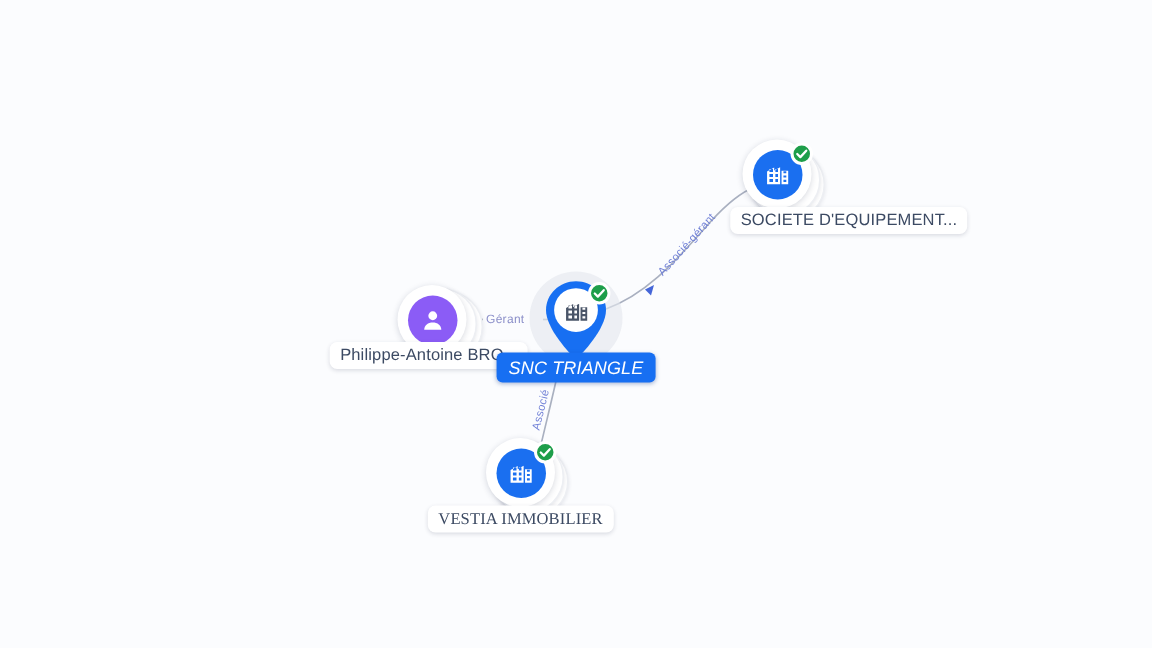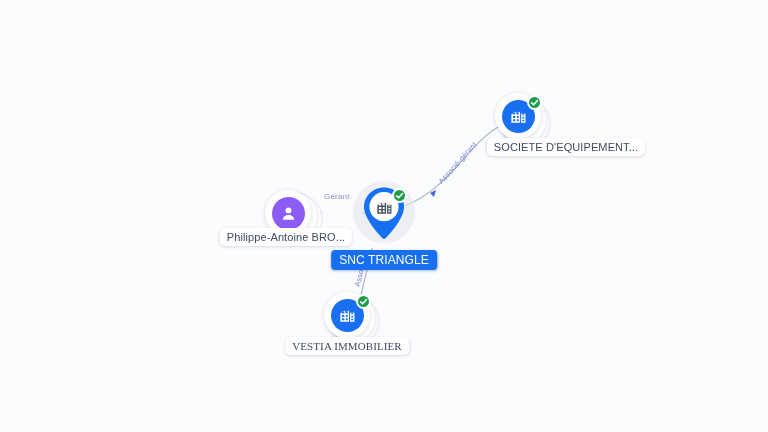--- a/index.html
+++ b/index.html
@@ -144,21 +144,21 @@
     <path d="M372,213 L362,213" fill="none" stroke="#a9b0c0" stroke-width="1.1"></path>
 
     <path d="M366,210 L371,213 L366,216 Z" fill="#8b8fc9"></path>
 
     <path d="M404,206 C432,196 452,172 470,152 C482,138 492,130 500,126" fill="none" stroke="#a9b0c0" stroke-width="1.1"></path>
     <path d="M430,193 L436,190 L434,197 Z" fill="#4566d8"></path>
 
     <path d="M361,295 C365,278 369,262 372,248" fill="none" stroke="#a9b0c0" stroke-width="1.1"></path>
   </svg>
 
-  <div class="edge-label flat" style="left:322px; top:192px;">Gérant</div>
+  <div class="edge-label flat" style="left:322px; top:208px;">Gérant</div>
 
   <div class="edge-label" style="left:440px; top:178px; transform: rotate(-48deg);">Associé-gérant</div>
 
   <div class="edge-label" style="left:357px; top:282px; transform: rotate(-76deg);">Associé</div>
 
   <div class="node" style="left:518px; top:116px;">
     <div class="circ-wrap">
       <div class="circ-card" style="left:-16px; top:-17px;"></div>
       <div class="circ-card" style="left:-19px; top:-20px;"></div>
       <div class="circ-main" style="left:-23px; top:-23px;">
@@ -206,21 +206,21 @@
           <path d="M3 20V9.2l6-3.4v2.6l5-2.8V20H3zm2-2h3v-2.4H5V18zm0-4.2h3v-2.4H5v2.4zm0-4.2h3V7.2H5v2.4zM10 18h2.2v-2.4H10V18zm0-4.2h2.2v-2.4H10v2.4zm0-4.2h2.2V7.2H10v2.4z"></path>
           <path d="M15.2 20V8.6h5.6V20h-5.6zm1.6-2h2.4v-1.8h-2.4V18zm0-3.6h2.4v-1.8h-2.4v1.8zm0-3.6h2.4v-1.8h-2.4v1.8z"></path>
         </svg>
       </div>
       <div class="badge-check" style="left:31px; top:2px;">
         <svg width="9" height="9" viewBox="0 0 24 24" fill="none" stroke="#ffffff" stroke-width="4" stroke-linecap="round" stroke-linejoin="round">
           <path d="M4 12.5 L9.5 18 L20 6.5"></path>
         </svg>
       </div>
     </div>
-    <div class="label selected" style="left:0px; top:38px;">SNC TRIANGLE</div>
+    <div class="label selected" style="left:0px; top:23px;font-style:italic;">SNC TRIANGLE</div>
   </div>
 
   <div class="node" style="left:347px; top:315px;">
     <div class="circ-wrap">
       <div class="circ-card" style="left:-16px; top:-18px;"></div>
       <div class="circ-card" style="left:-19px; top:-21px;"></div>
       <div class="circ-main" style="left:-23px; top:-23px;">
         <div class="disc blue">
           <svg width="19" height="19" viewBox="0 0 24 24" fill="#ffffff">
             <path d="M3 20V9.2l6-3.4v2.6l5-2.8V20H3zm2-2h3v-2.4H5V18zm0-4.2h3v-2.4H5v2.4zm0-4.2h3V7.2H5v2.4zM10 18h2.2v-2.4H10V18zm0-4.2h2.2v-2.4H10v2.4zm0-4.2h2.2V7.2H10v2.4z"></path>

